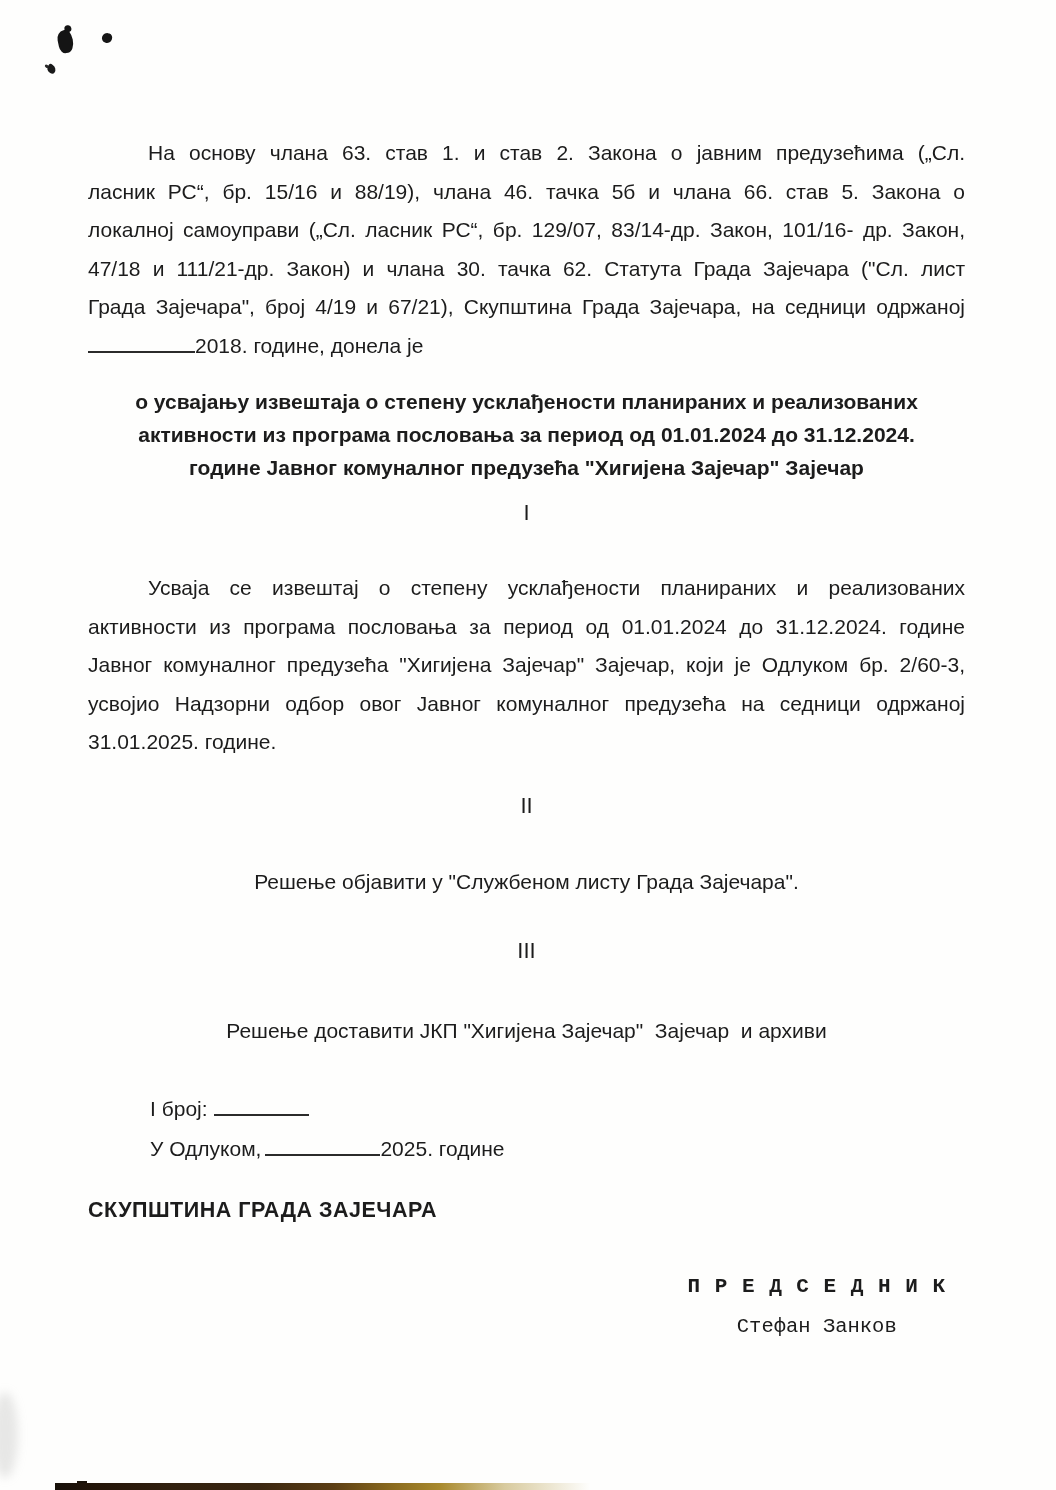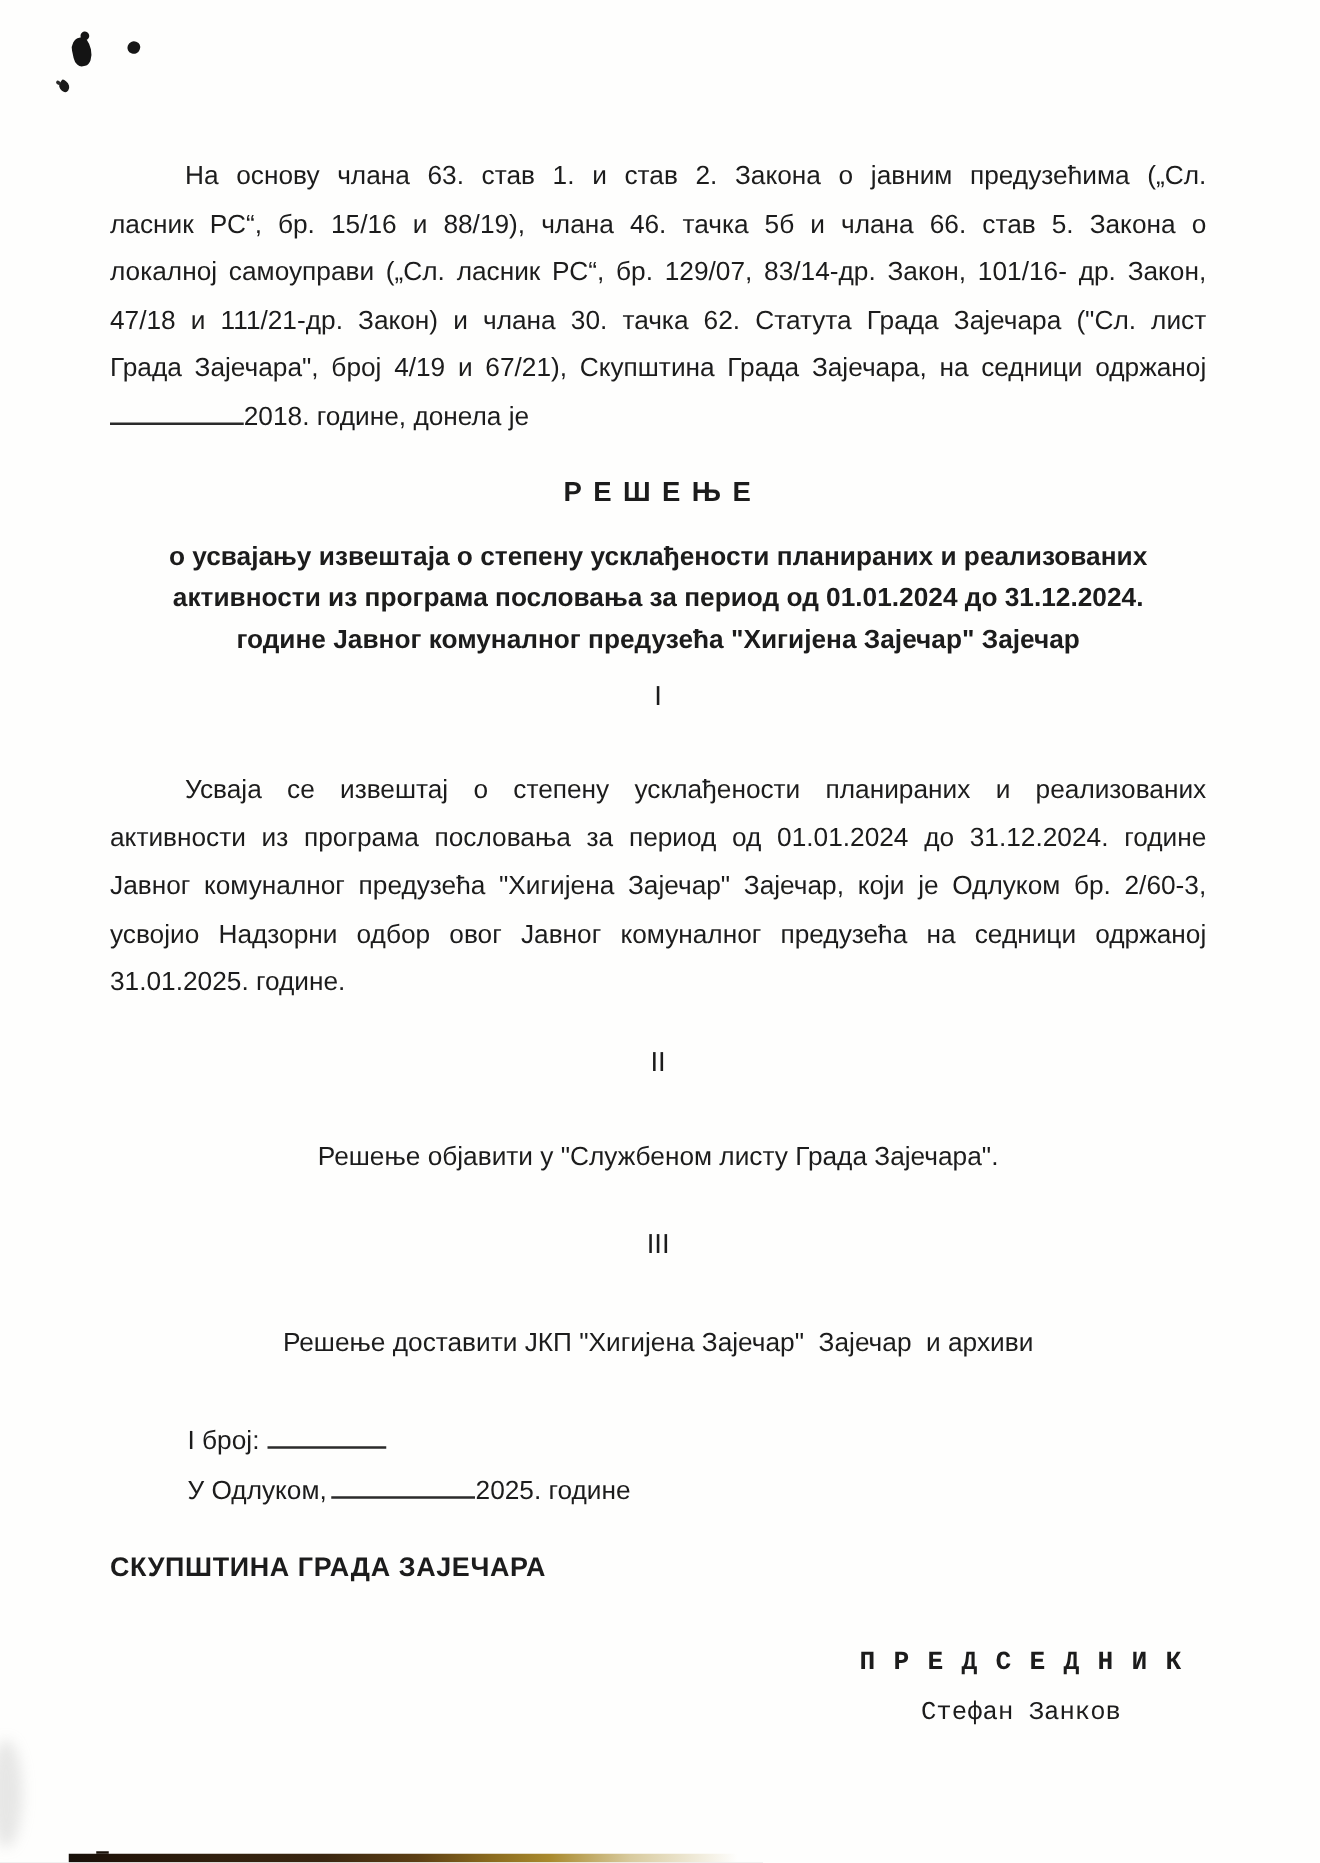--- a/index.html
+++ b/index.html
@@ -8,21 +8,21 @@
     background: #e8e8e8;
   }
   .page {
     position: relative;
     width: 1056px;
     height: 1490px;
     margin: 0 auto;
     background: #fefefd;
     overflow: hidden;
     box-sizing: border-box;
-    padding: 0 91px 0 88px;
+    padding: 12px 91px 0 88px;
     font-family: "Liberation Sans", "DejaVu Sans", sans-serif;
     color: #1c1c1c;
   }
 
   
   .ink-blot {
     position: absolute;
     left: 58px; top: 30px;
     width: 15px; height: 23px;
     background: #141414;
@@ -194,21 +194,20 @@
 
   <div class="intro">
     <div class="para-line first">На основу члана 63. став 1. и став 2. Закона о јавним предузећима („Сл.</div>
     <div class="para-line">ласник РС“, бр. 15/16 и 88/19), члана 46. тачка 5б и члана 66. став 5. Закона о</div>
     <div class="para-line">локалној самоуправи („Сл. ласник РС“, бр. 129/07, 83/14-др. Закон, 101/16- др. Закон,</div>
     <div class="para-line">47/18 и 111/21-др. Закон) и члана 30. тачка 62. Статута Града Зајечара ("Сл. лист</div>
     <div class="para-line">Града Зајечара", број 4/19 и 67/21), Скупштина Града Зајечара, на седници одржаној</div>
     <div class="para-line last"><span class="blank w-intro"></span><span>2018. године, донела је</span></div>
   </div>
 
-  <div class="title">Р Е Ш Е Њ Е</div>
 
   <div class="subtitle">
     <div>о усвајању извештаја о степену усклађености планираних и реализованих</div>
     <div>активности из програма пословања за период од 01.01.2024 до 31.12.2024.</div>
     <div>године Јавног комуналног предузећа "Хигијена Зајечар" Зајечар</div>
   </div>
 
   <div class="marker m1">I</div>
   <div class="para1">
     <div class="para-line first">Усваја се извештај о степену усклађености планираних и реализованих</div>

